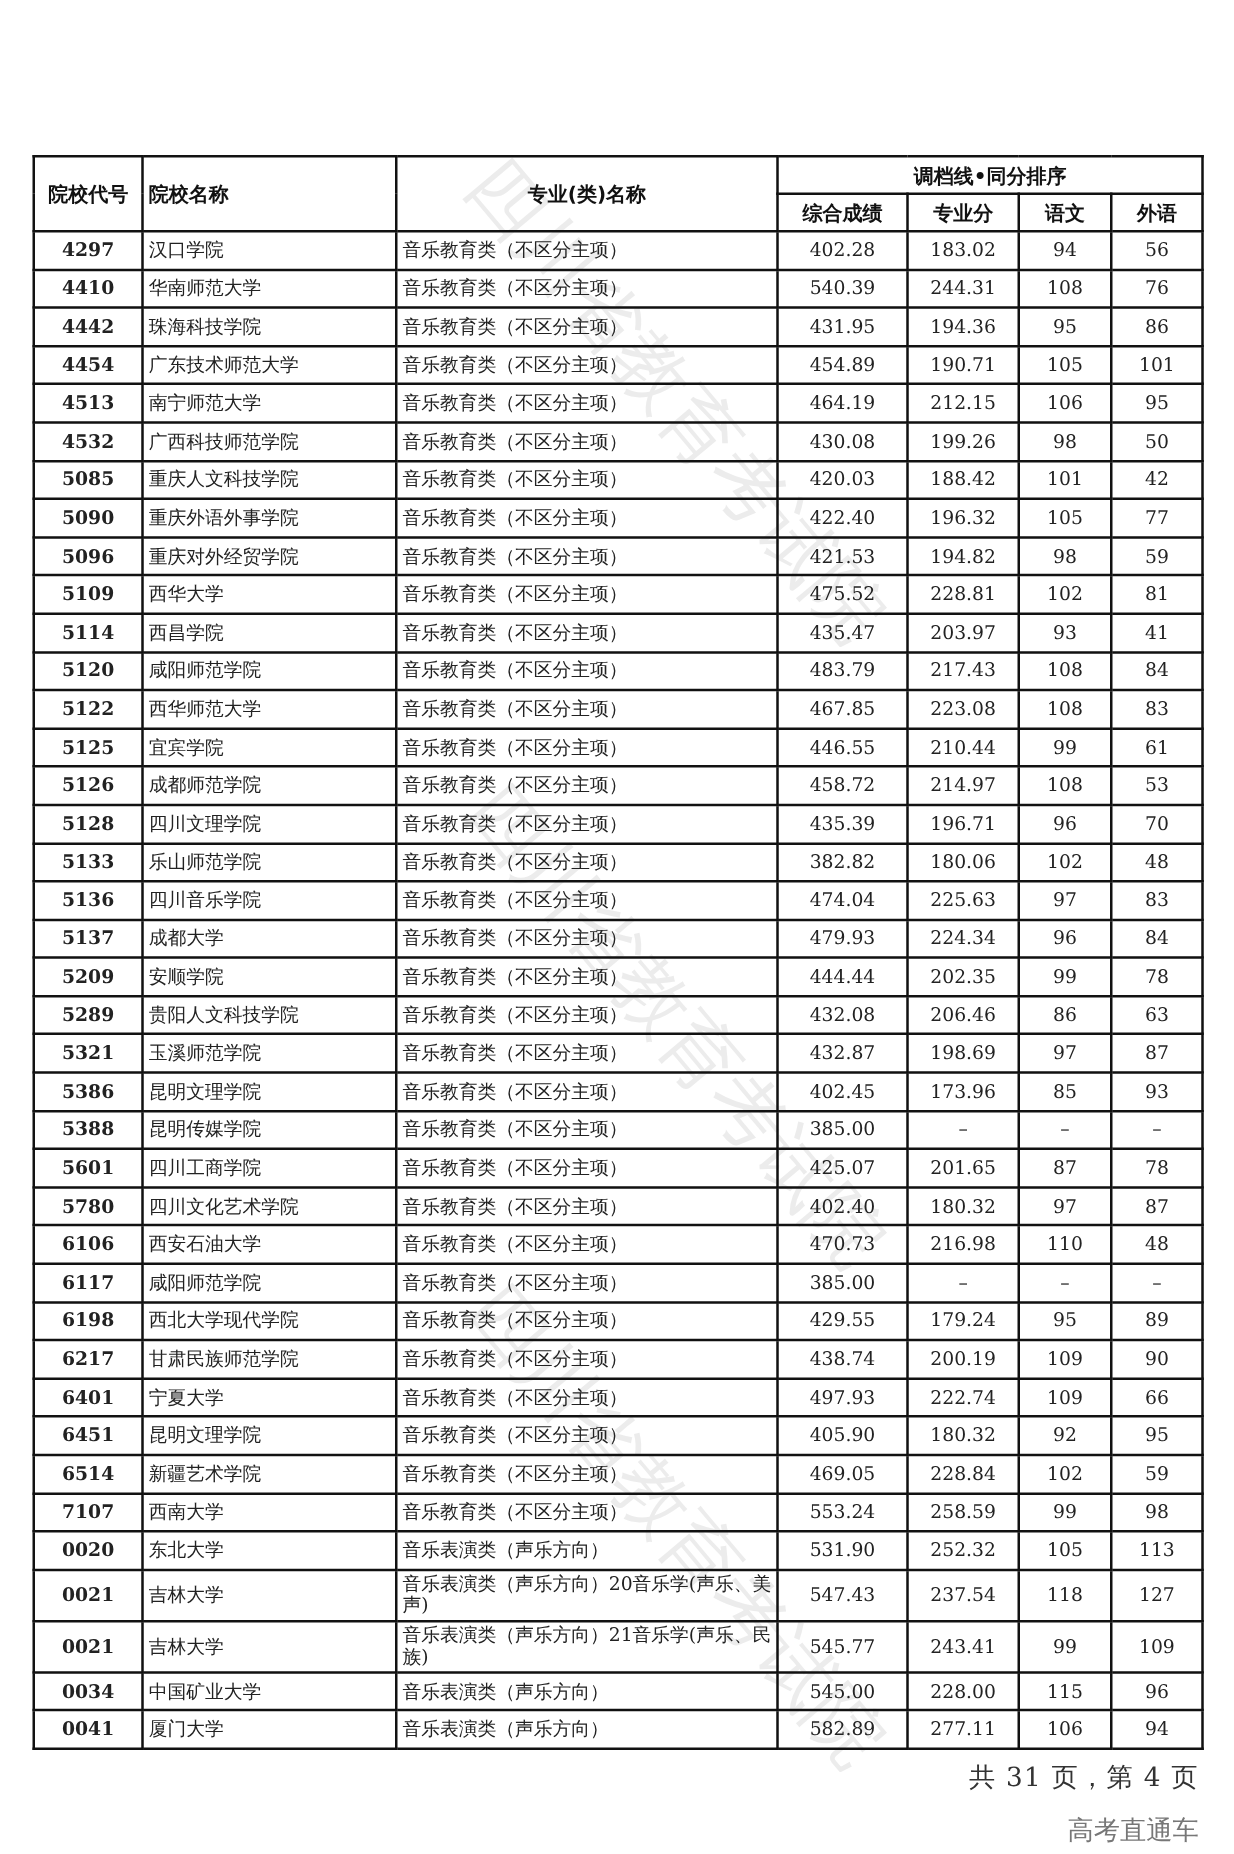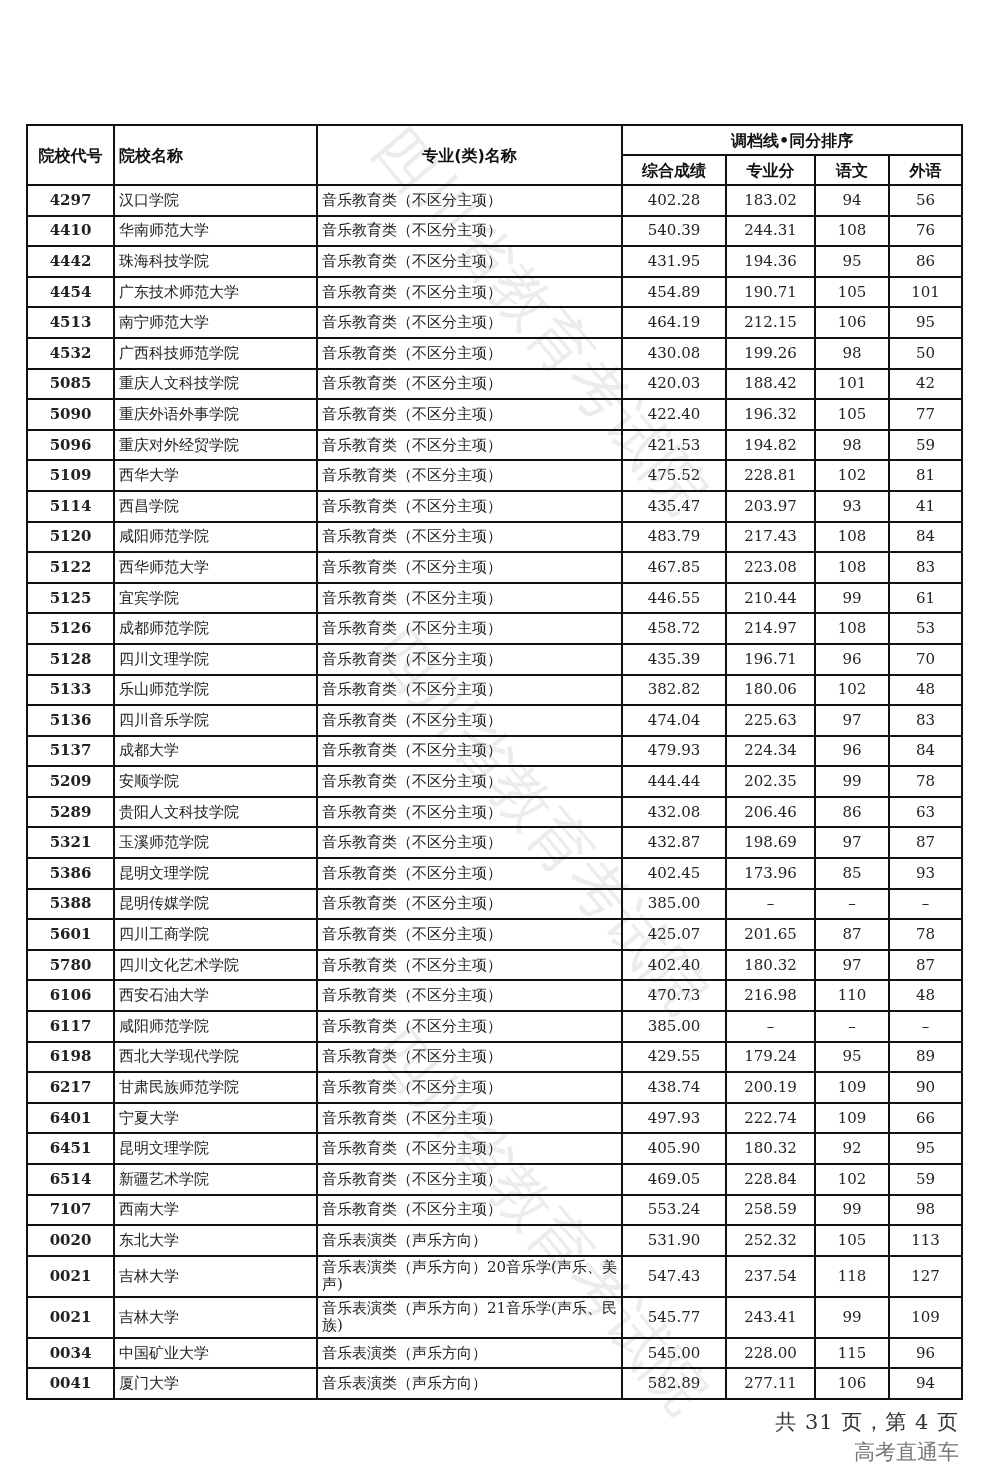--- a/index.html
+++ b/index.html
@@ -13,21 +13,21 @@
   .h2 { height: 30px; }
   tr.r { height: 30.6px; }
   tr.r2 { height: 41px; }
   td.code { text-align: center; font-weight: bold; }
   td.name { text-align: left; padding-left: 4px !important; }
   td.major { text-align: left; padding-left: 4px !important; padding-right: 4px !important; }
   td.num { text-align: center; }
   th.left { text-align: left; padding-left: 4px !important; }
   .footer { position: absolute; right: 28px; top: 1408px; text-align: right; }
   .pageinfo { font-size: 21px; color: #333; font-family: "DejaVu Serif", serif; letter-spacing: 1px; }
-  .brand { font-size: 21px; color: #777; font-family: "DejaVu Sans", sans-serif; margin-top: 2px; }
+  .brand { font-size: 21px; color: #777; font-family: "DejaVu Sans", sans-serif; margin-top: 14px; }
   .wm { position: absolute; color: rgba(150,150,150,0.18); font-family: "DejaVu Sans", sans-serif;
         font-size: 60px; transform: rotate(50deg); white-space: nowrap; pointer-events: none; }
 </style>
 </head>
 <body>
 
 <div class="wm" style="left:300px; top:280px;">四川省教育考试院</div>
 <div class="wm" style="left:300px; top:780px;">四川省教育考试院</div>
 <div class="wm" style="left:300px; top:1180px;">四川省教育考试院</div>
 

